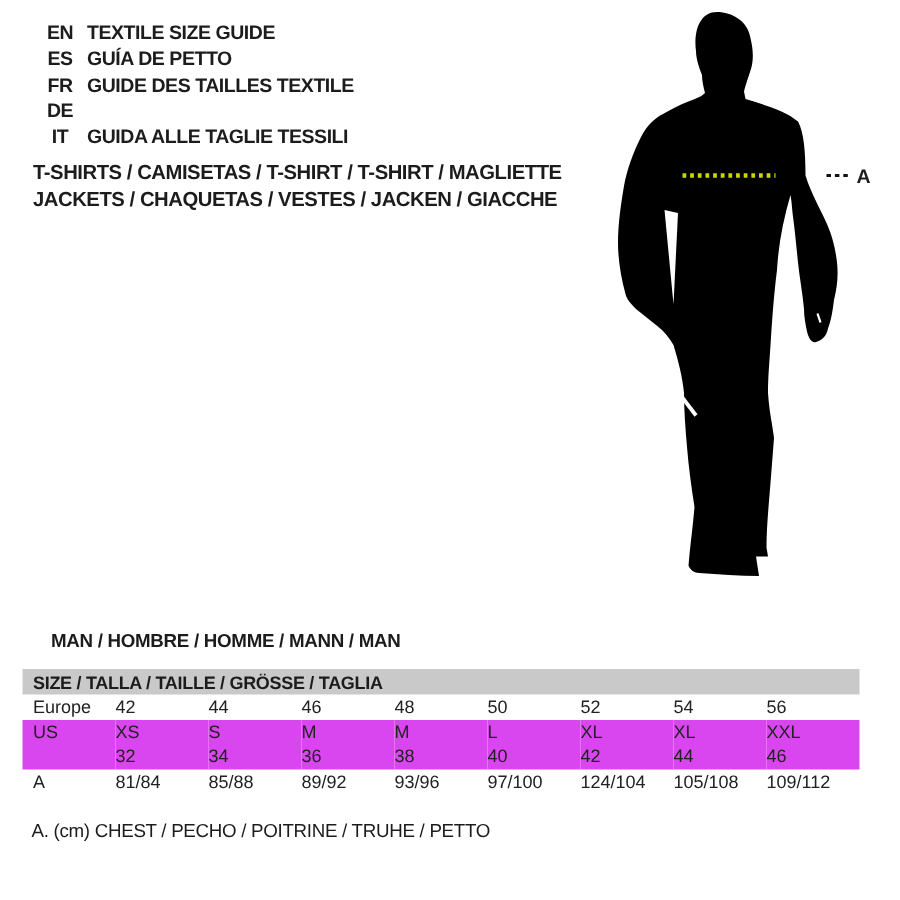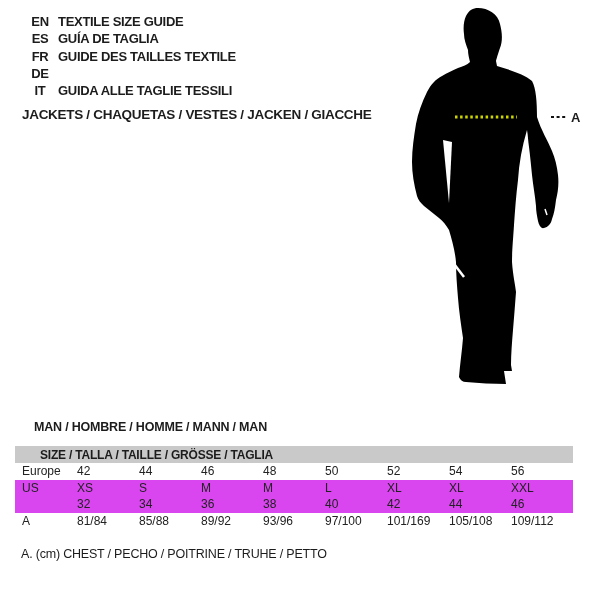--- a/index.html
+++ b/index.html
@@ -37,21 +37,21 @@
 
   
   .size-table {
     position: absolute; left: 15px; top: 446px; width: 558px;
     border-collapse: collapse; table-layout: fixed;
     font-size: 12px; color: #222;
   }
   .size-table td { padding: 0; height: 16.5px; text-align: left; vertical-align: middle; }
   .size-table .col-label { width: 70px; margin-left: 25px; }
   .size-table .th-bar {
-    background: #c9c9c9; text-align: left; padding-left: 25px;
+    background: #c9c9c9; text-align: left; padding-left: 7px;
     font-weight: bold; font-size: 12px; letter-spacing: -0.2px; height: 17px; color: #1c1c1c;
   }
   .size-table .row-label { text-align: left; padding-left: 7px; }
   .size-table tr.shaded { background: #d946ef; }
 
   
   .footnote {
     position: absolute; left: 21px; top: 547px;
     font-weight: normal; font-size: 12.5px; letter-spacing: -0.2px;
   }
@@ -59,36 +59,37 @@
 </head>
 <body>
 
 <div class="langs">
   <div class="lang-row">
     <span class="lang-code">EN</span>
     <span class="lang-text">TEXTILE SIZE GUIDE</span>
   </div>
   <div class="lang-row">
     <span class="lang-code">ES</span>
-    <span class="lang-text">GUÍA DE TAGLIA</span>
+    <span class="lang-text">GUÍA DE PETTO</span>
   </div>
   <div class="lang-row">
     <span class="lang-code">FR</span>
     <span class="lang-text">GUIDE DES TAILLES TEXTILE</span>
   </div>
   <div class="lang-row">
     <span class="lang-code">DE</span>
   </div>
   <div class="lang-row">
     <span class="lang-code">IT</span>
     <span class="lang-text">GUIDA ALLE TAGLIE TESSILI</span>
   </div>
 </div>
 
 <div class="cats">
+  <div class="cat-line">T-SHIRTS / CAMISETAS / T-SHIRT / T-SHIRT / MAGLIETTE</div>
   <div class="cat-line">JACKETS / CHAQUETAS / VESTES / JACKEN / GIACCHE</div>
 </div>
 
 <svg class="figure-svg" width="190" height="392" viewBox="0 0 190 392">
   <path fill="#000000" d="
     M80,4
     C90,4 100,10 102,20
     C104,28 105,36 102,44
     C100,50 99,53 98,57
     L99,62
@@ -178,20 +179,20 @@
       <td>44</td>
       <td>46</td>
     </tr>
     <tr>
       <td class="col-label row-label">A</td>
       <td>81/84</td>
       <td>85/88</td>
       <td>89/92</td>
       <td>93/96</td>
       <td>97/100</td>
-      <td>101/169</td>
+      <td>124/104</td>
       <td>105/108</td>
       <td>109/112</td>
     </tr>
   </tbody>
 </table>
 
 <div class="footnote">A. (cm) CHEST / PECHO / POITRINE / TRUHE / PETTO</div>
 
 </body></html>

